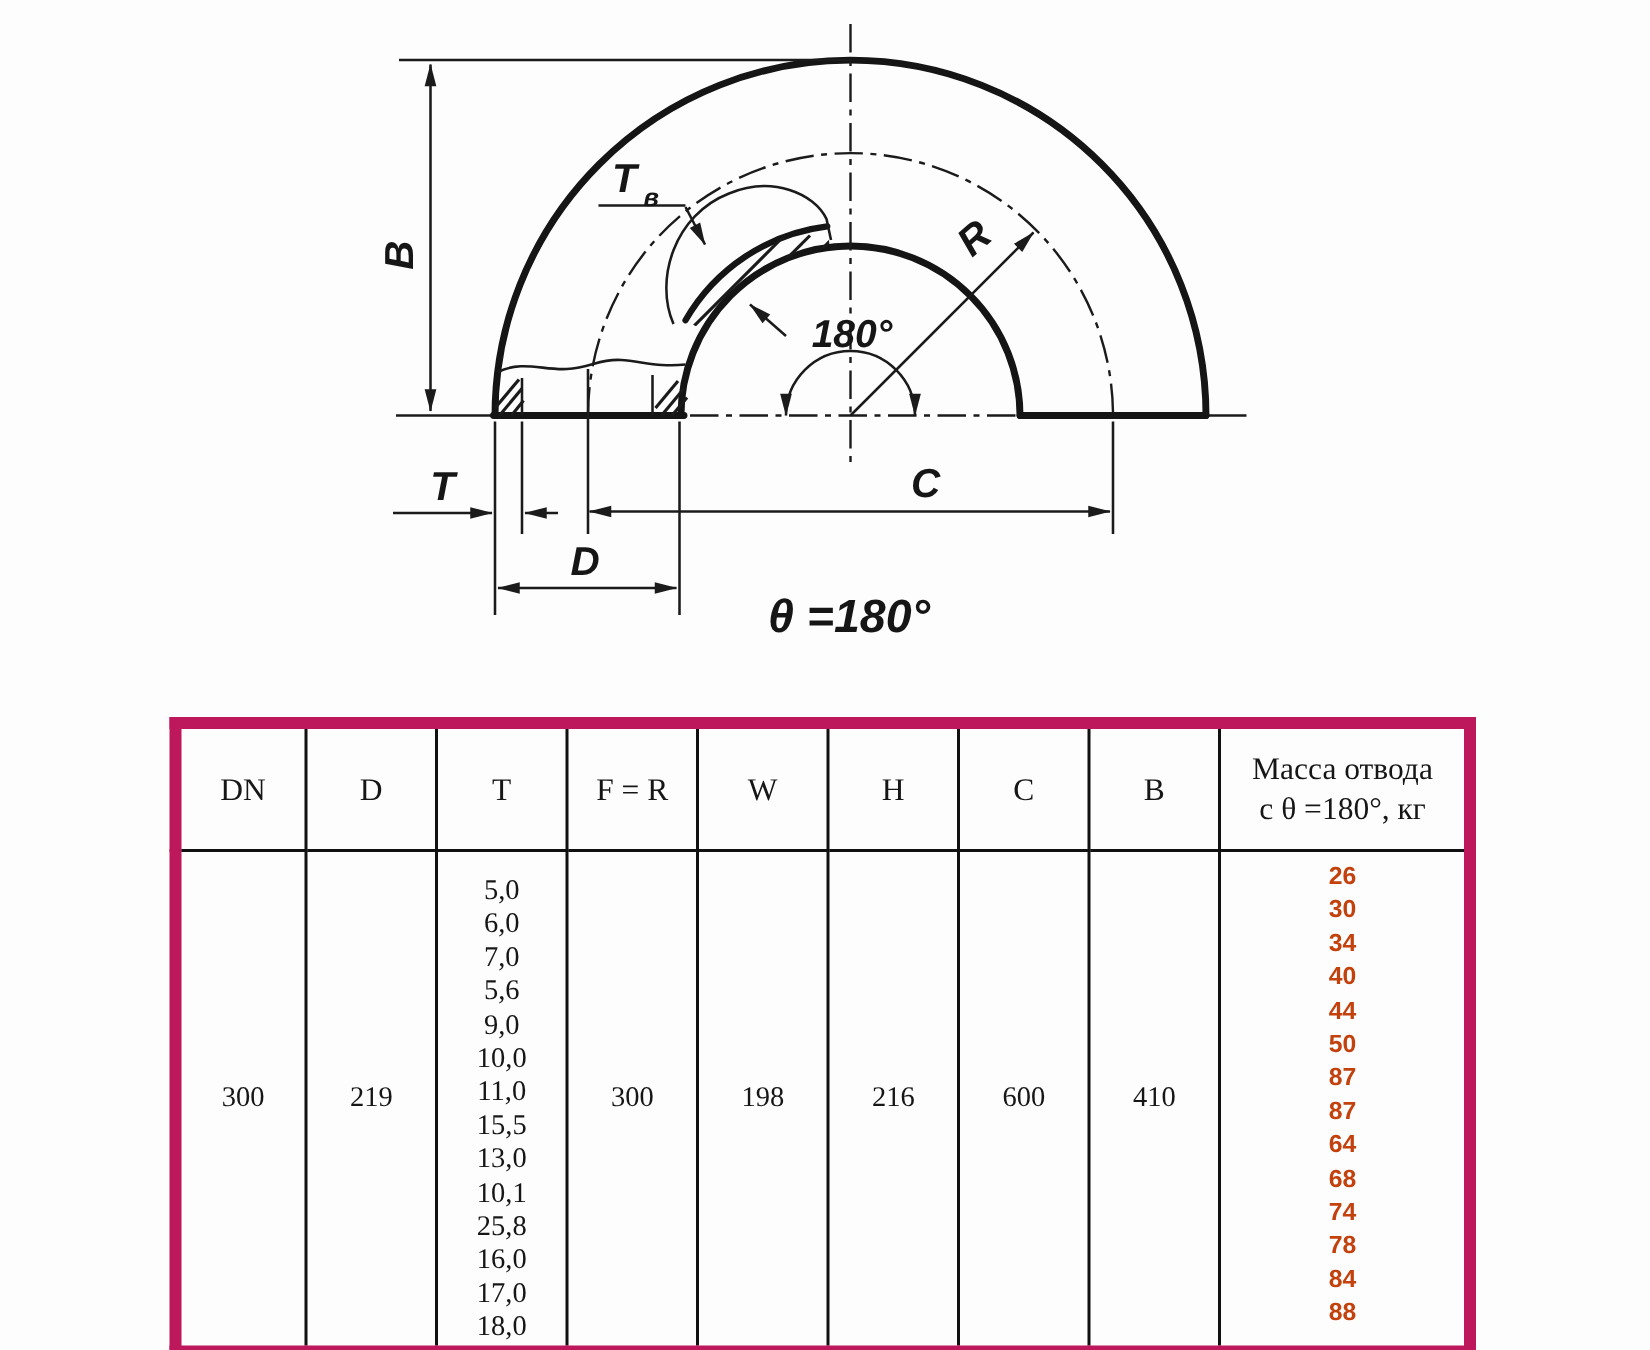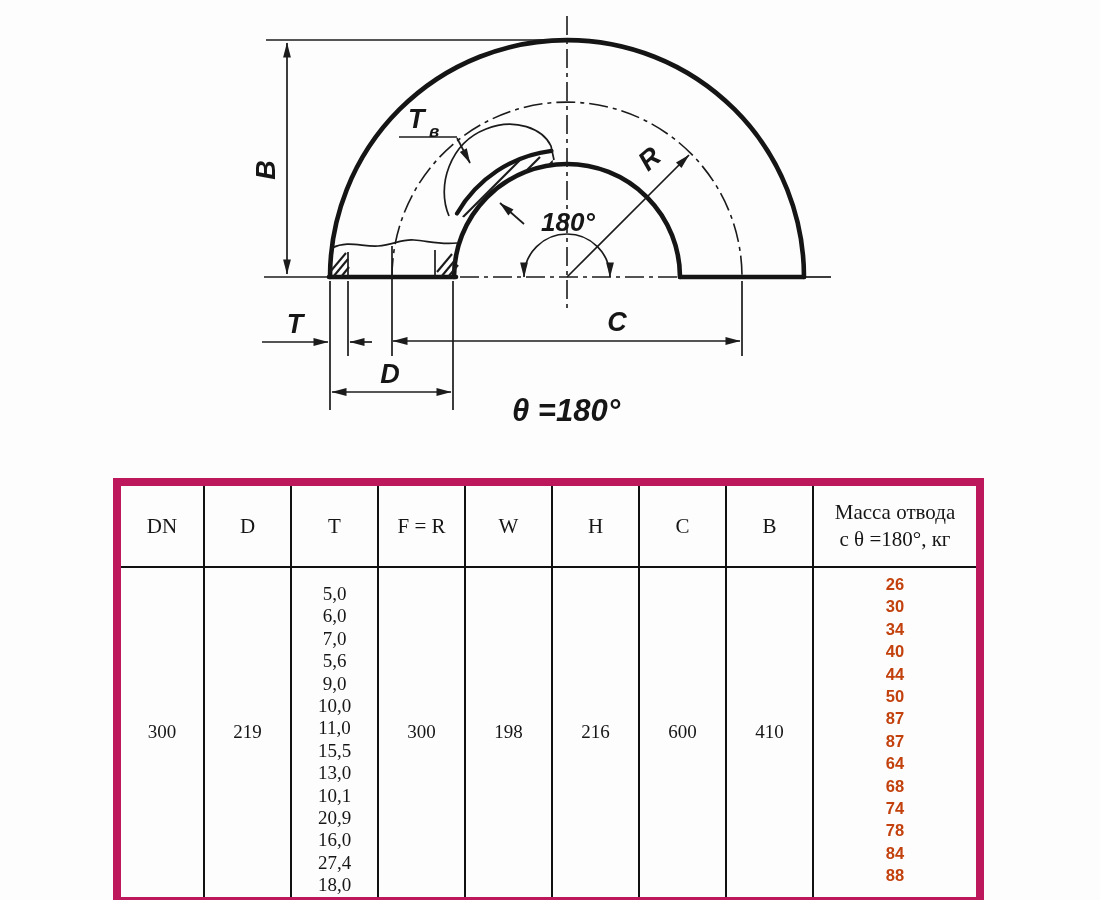--- a/index.html
+++ b/index.html
@@ -156,23 +156,23 @@
               <div>5,0</div>
               <div>6,0</div>
               <div>7,0</div>
               <div>5,6</div>
               <div>9,0</div>
               <div>10,0</div>
               <div>11,0</div>
               <div>15,5</div>
               <div>13,0</div>
               <div>10,1</div>
-              <div>20,9</div>
+              <div>25,8</div>
               <div>16,0</div>
-              <div>27,4</div>
+              <div>17,0</div>
               <div>18,0</div>
             </div>
       </td>
       <td>300</td>
       <td>198</td>
       <td>216</td>
       <td>600</td>
       <td>410</td>
       <td class="vcell">
         <div class="masslist">

